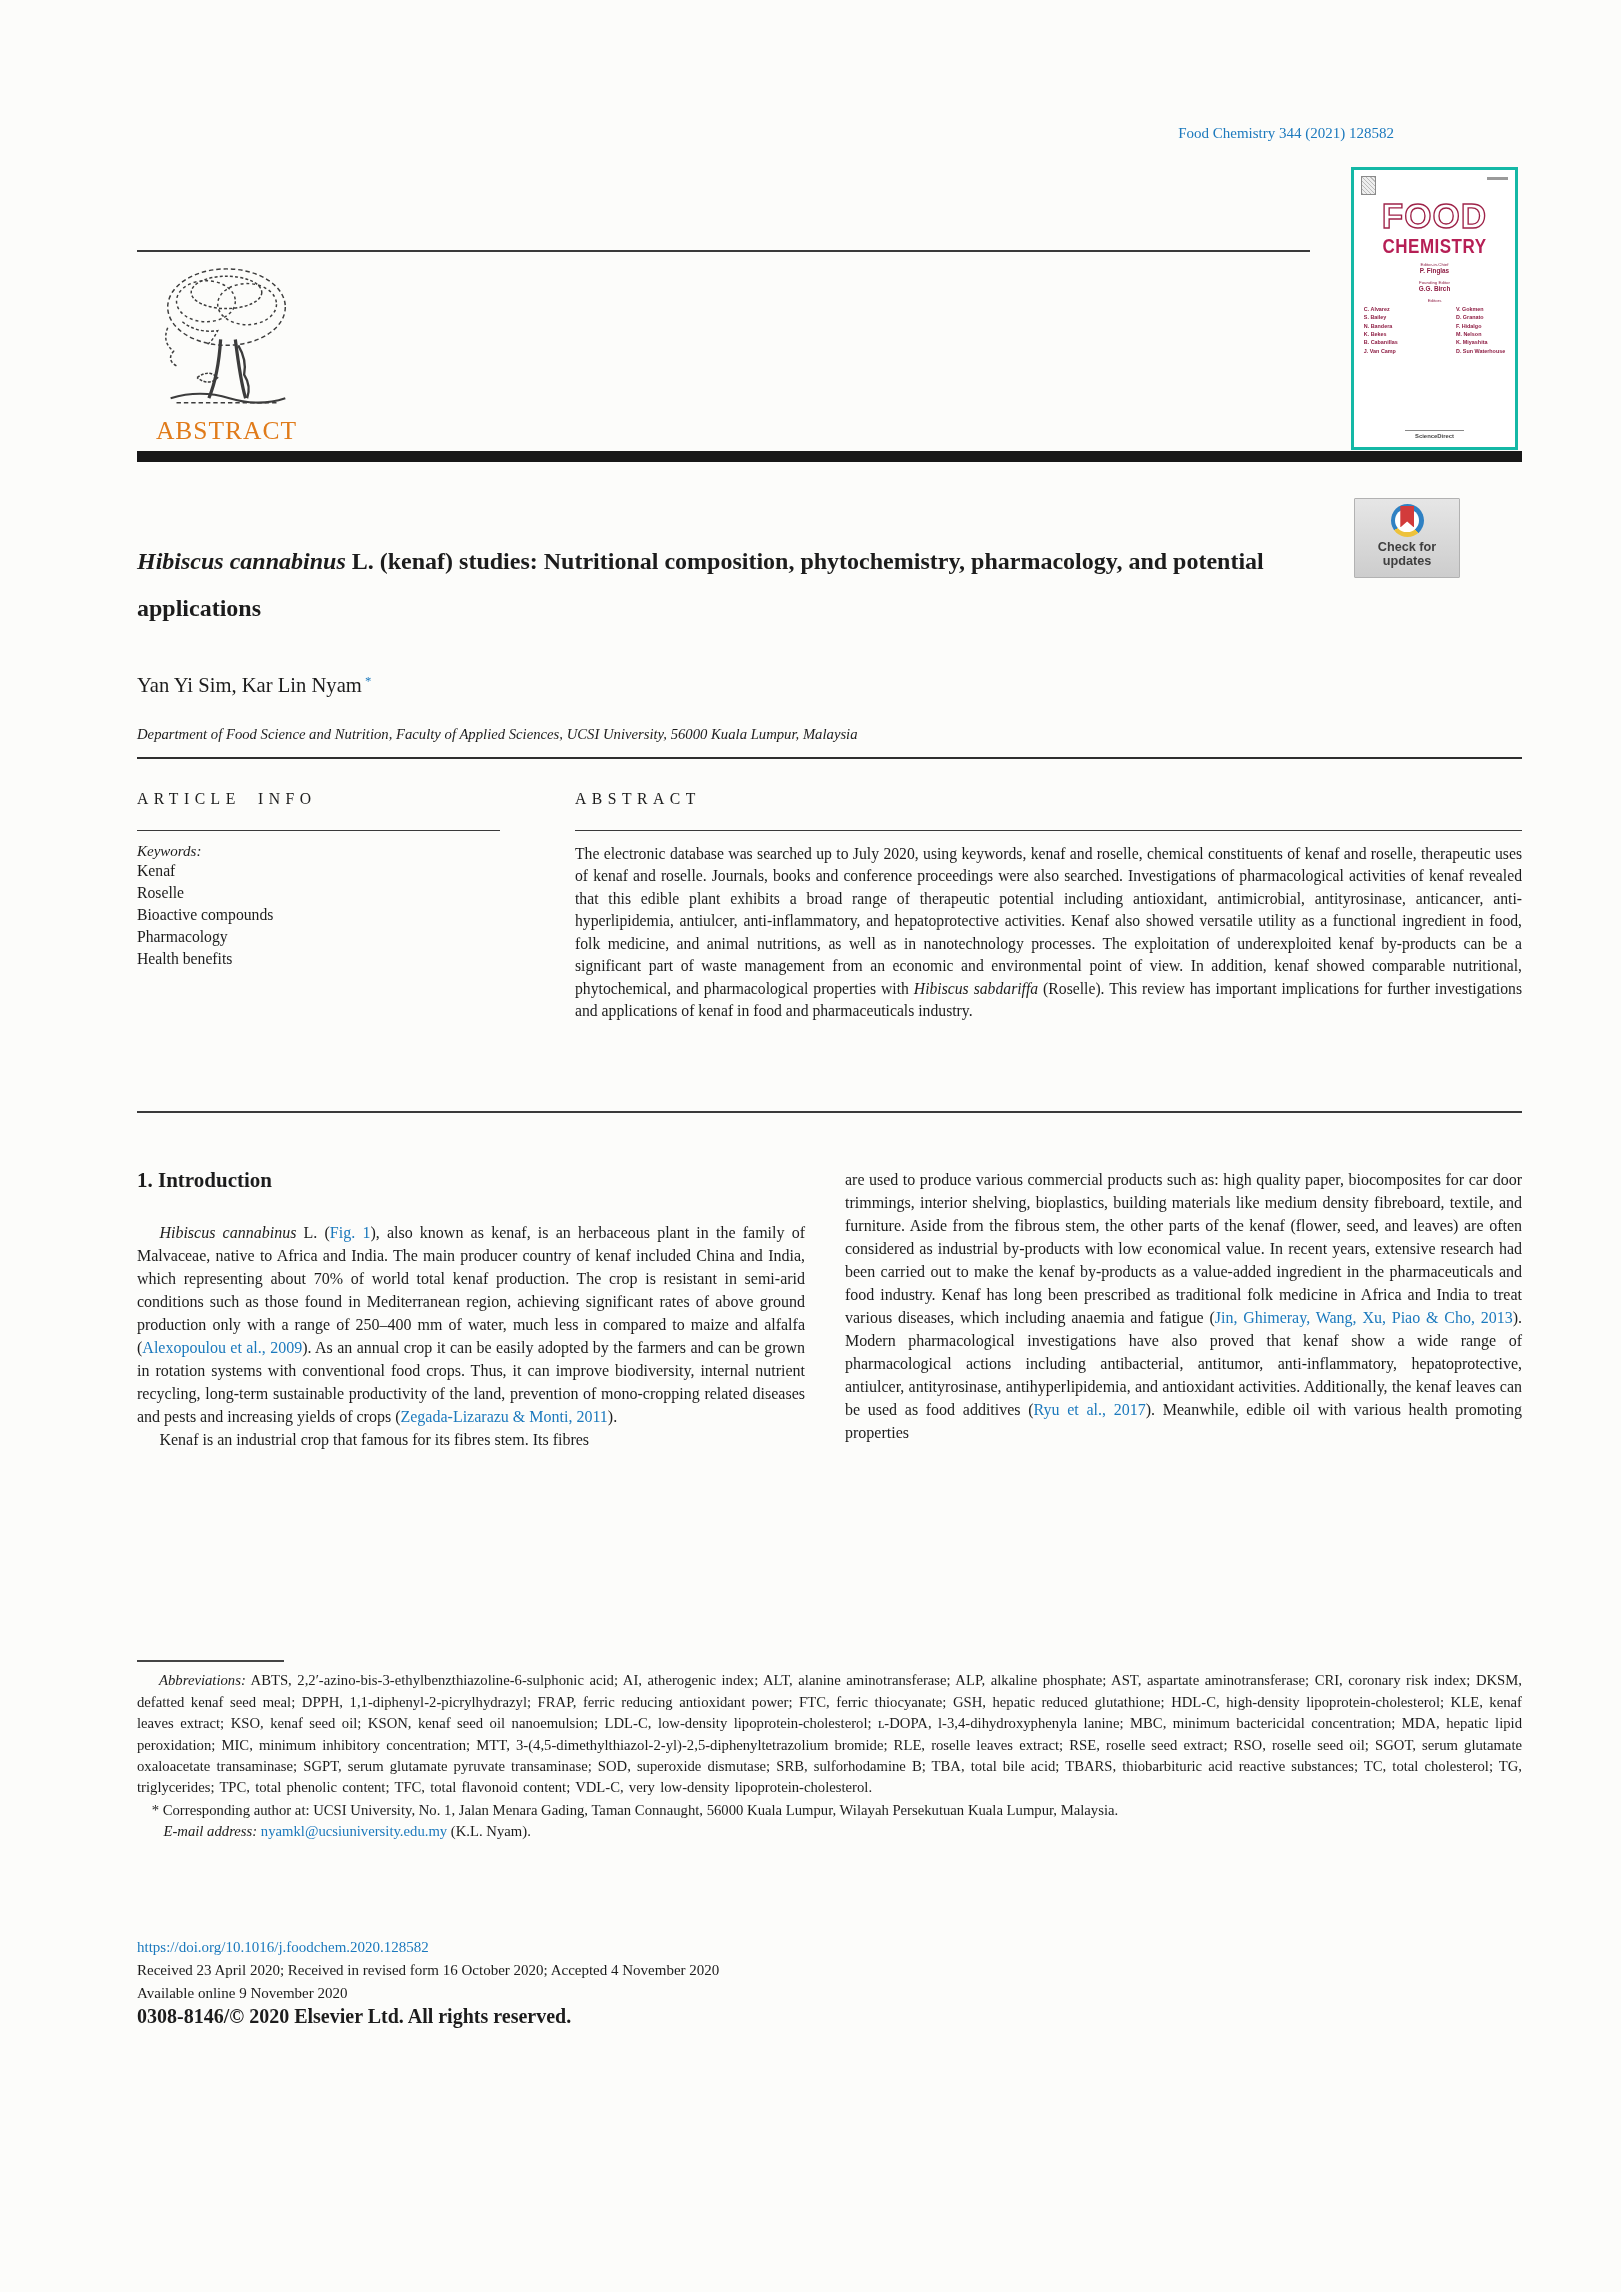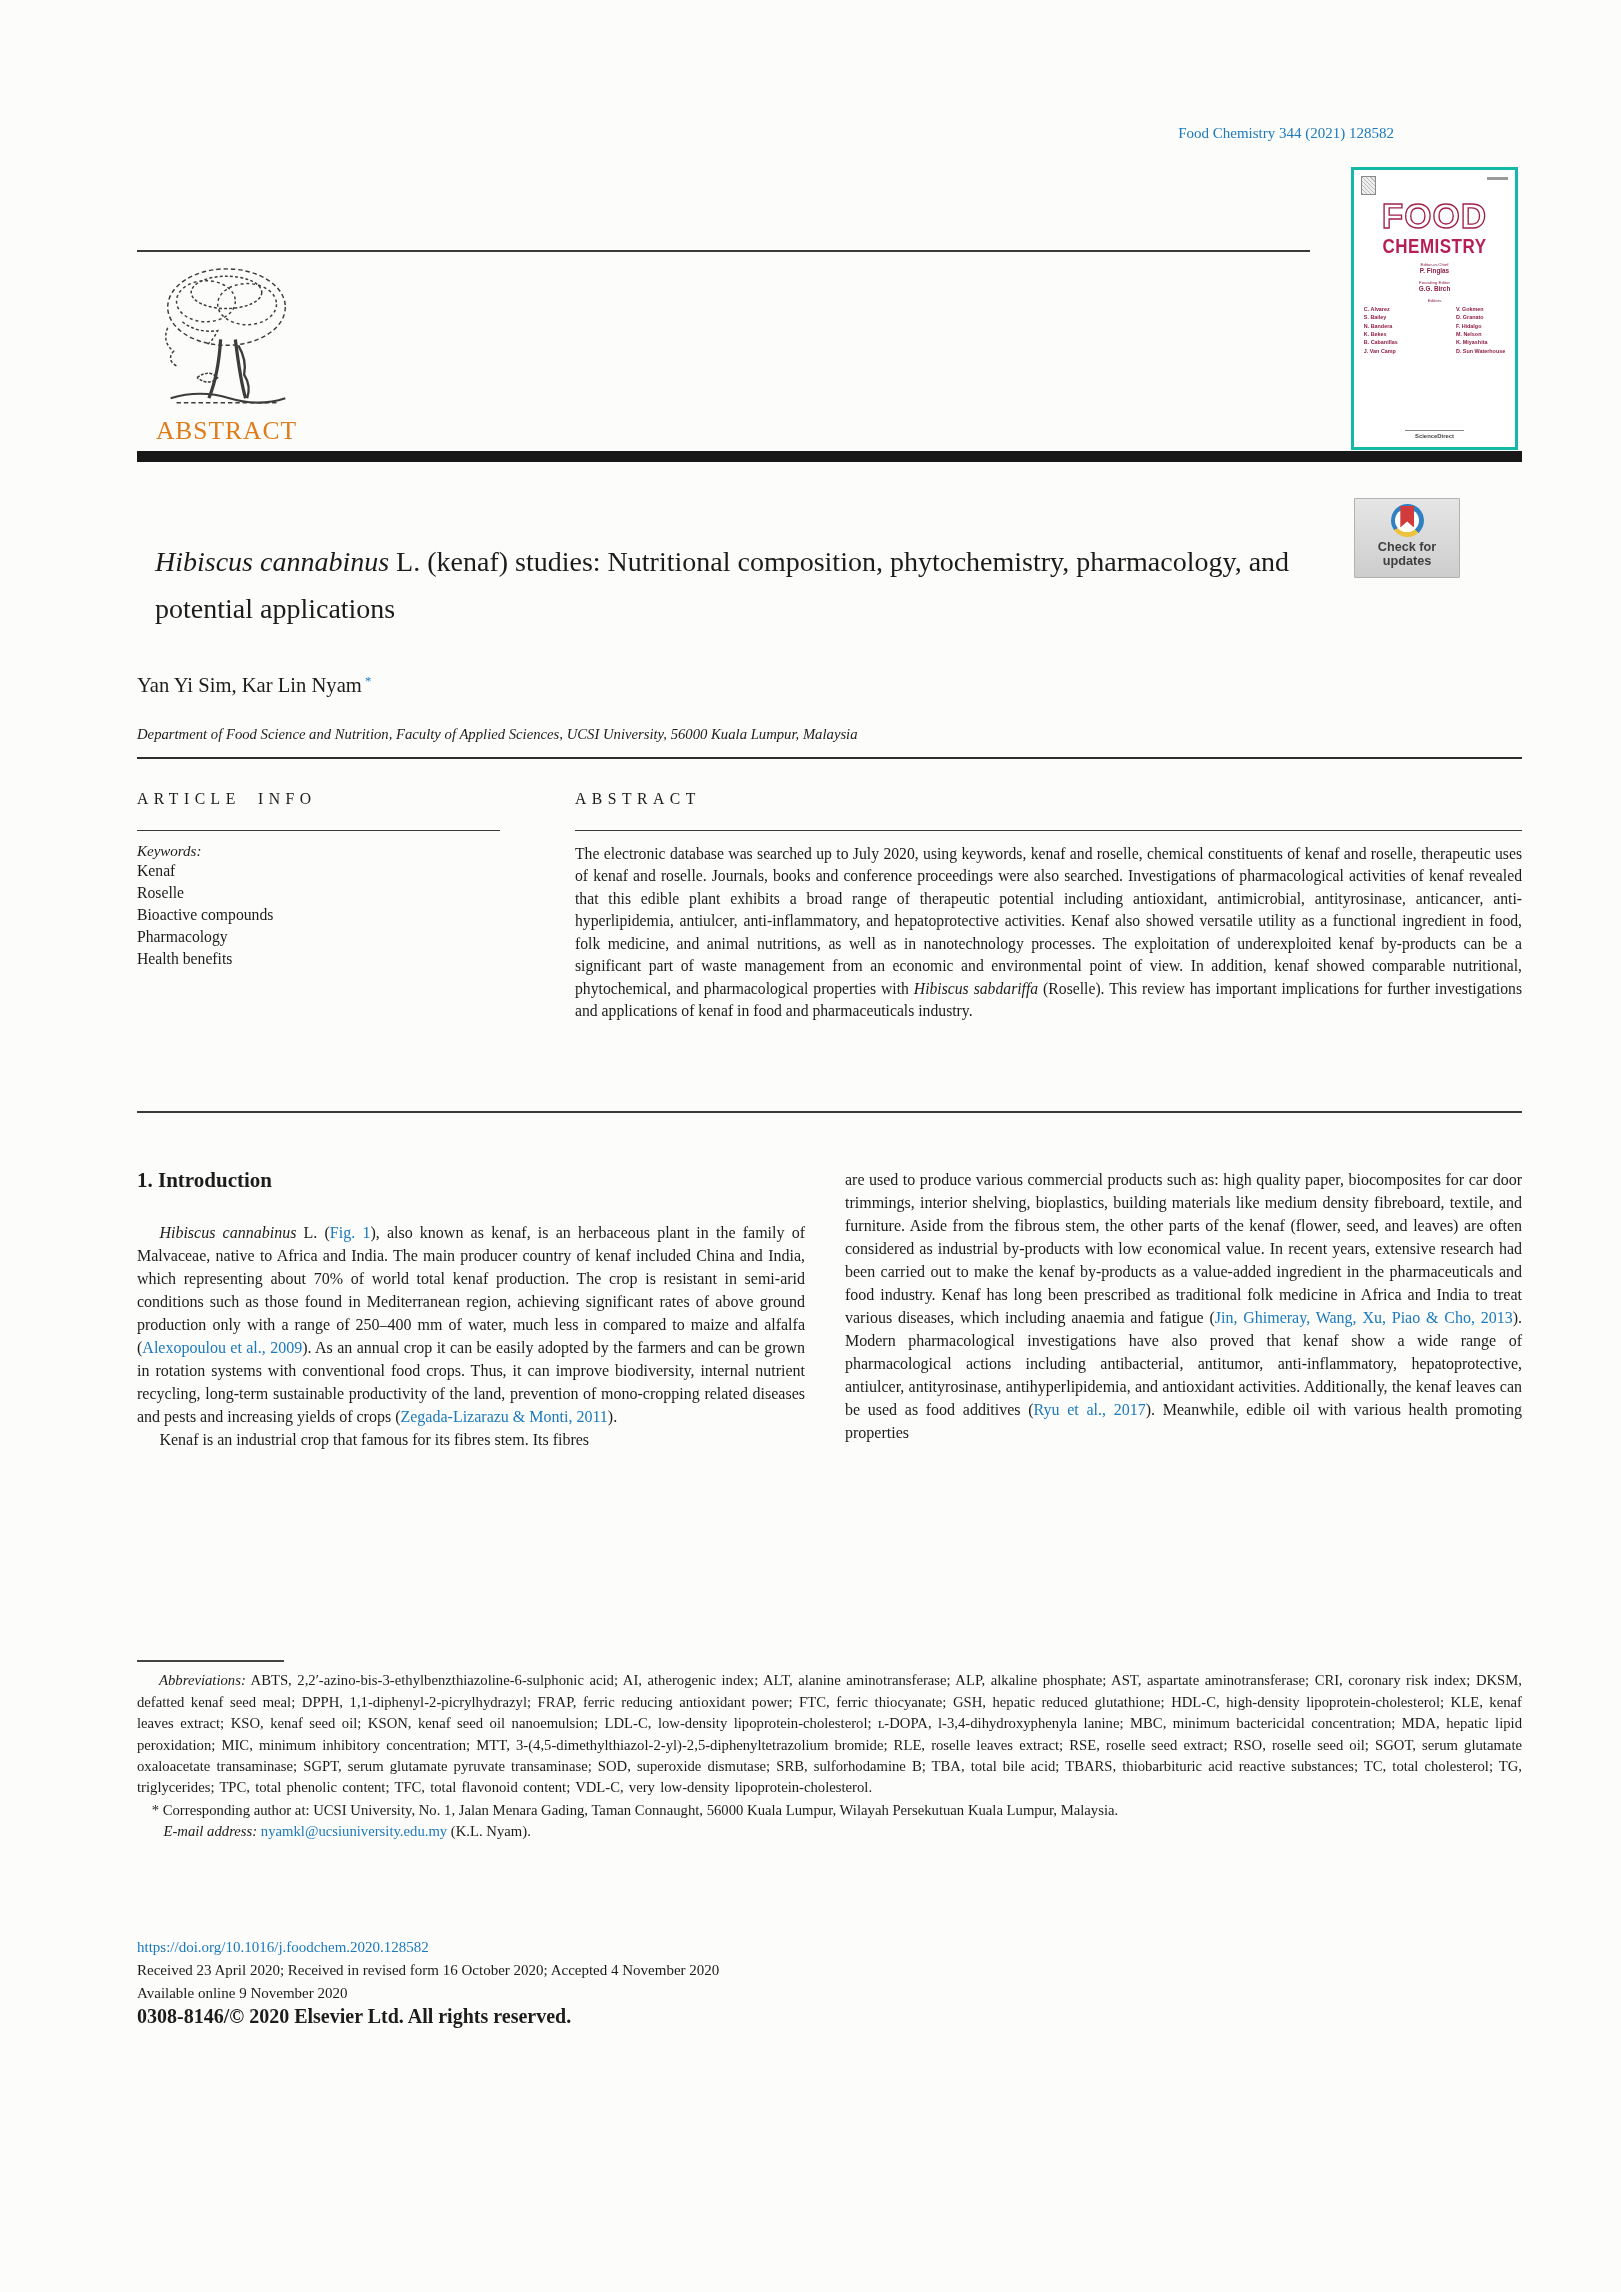--- a/index.html
+++ b/index.html
@@ -44,21 +44,21 @@
   .badge{top:498px;left:1354px;width:104px;height:78px;background:linear-gradient(#e6e6e6,#cdcdcd);
          border:1px solid #b2b2b2;border-radius:1px;text-align:center;font-family:"Liberation Sans",sans-serif;}
   .badge-ring{width:33px;height:33px;border-radius:50%;margin:4.9px auto 0 auto;
               background:conic-gradient(from 140deg,#edc23c 0 26%,#2f81c3 26% 100%);position:relative;}
   .badge-ring-inner{position:absolute;top:4.9px;left:4.9px;width:23.5px;height:23.5px;border-radius:50%;background:#fff;}
   .badge-bookmark{position:absolute;top:2px;left:9.8px;width:13.7px;height:21.6px;background:#d23b3b;
                   clip-path:polygon(0 0,100% 0,100% 100%,50% 72%,0 100%);}
   .badge-text{font-size:12.7px;font-weight:bold;color:#3f3f3f;line-height:14.7px;margin-top:2.9px;}
 
   
-  .title{top:538px;left:155px;width:1235px;font-size:28px;line-height:47px;}
+  .title{top:538px;left:137px;width:1235px;font-size:24px;line-height:47px;font-weight:bold;}
   .authors{top:674px;left:137px;width:882px;font-size:20.6px;}
   .affiliation{top:726px;left:137px;width:1176px;font-size:14.7px;font-style:italic;}
   .rule-thin-2{top:757px;left:137px;width:1385px;height:2px;background:#2e2e2e;}
 
   
   .info-col{top:790px;left:137px;width:363px;}
   .abs-col{top:790px;left:575px;width:947px;}
   .sec-heading{font-size:15.7px;letter-spacing:.35em;word-spacing:.5em;}
   .heading-rule{height:1.5px;background:#3a3a3a;margin-top:21.6px;}
   .kw-label{font-style:italic;font-size:15px;margin-top:11.8px;}

